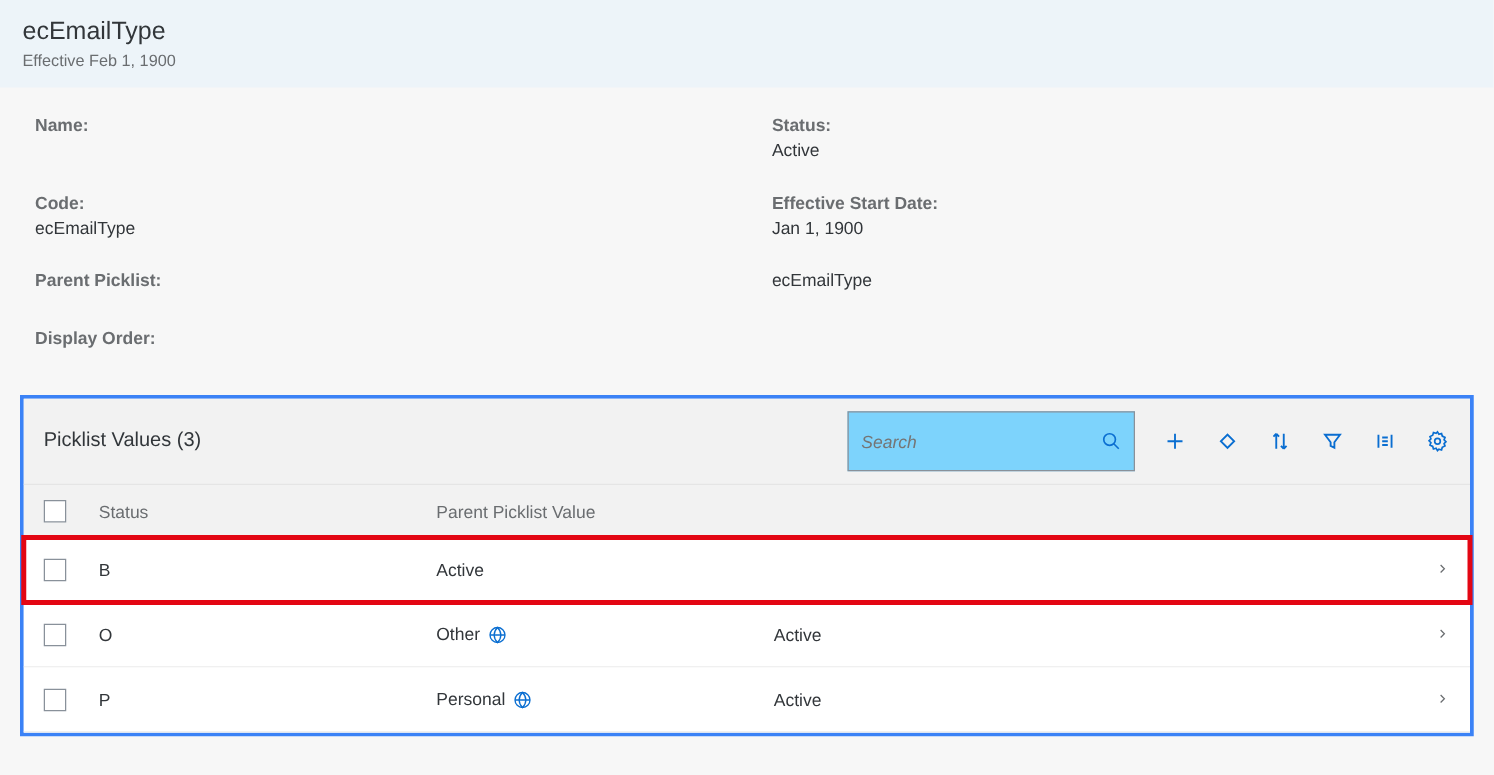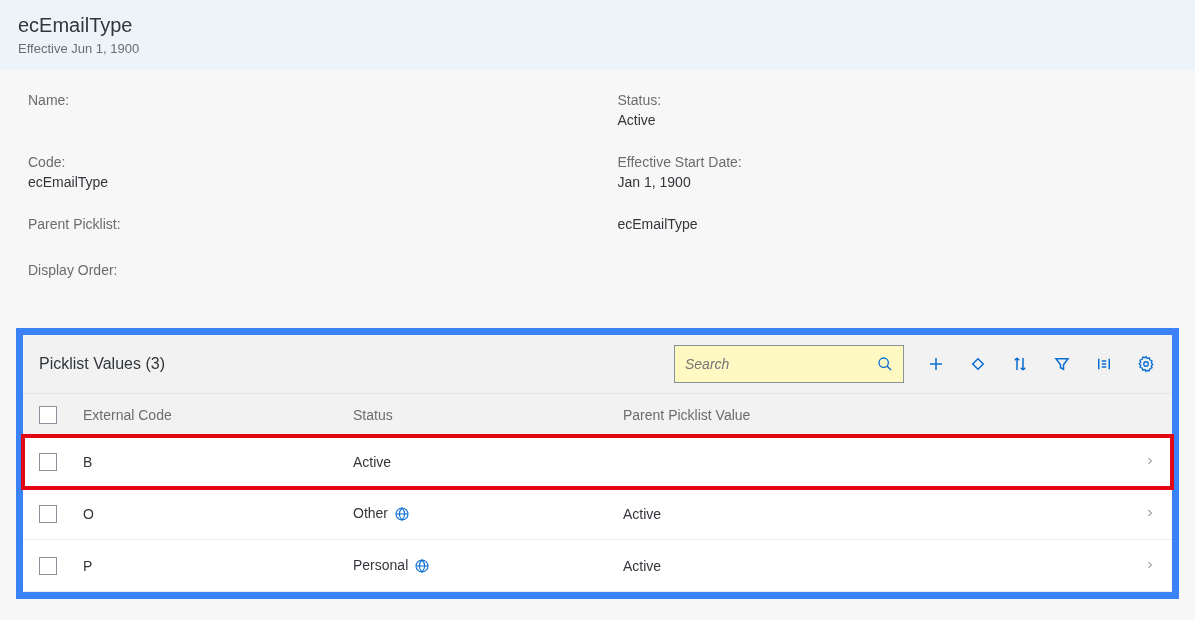--- a/index.html
+++ b/index.html
@@ -31,29 +31,30 @@
   .detail-grid {
     display: grid;
     grid-template-columns: 1fr 1fr;
     column-gap: 40px;
     row-gap: 26px;
   }
   .detail-item .dlabel {
     color: #6a6d70;
     font-size: 14px;
     margin-bottom: 4px;
+    font-weight: bold;
   }
   .detail-item .dvalue {
     color: #32363a;
     font-size: 14px;
   }
   .table-wrap {
     background: #fff;
-    border: 7px solid #3b82f6;
-    margin: 16px 16px;
+    border: 3px solid #3b82f6;
+    margin: 4px 16px;
   }
   .table-toolbar {
     display: flex;
     align-items: center;
     justify-content: space-between;
     background: #f2f2f2;
     border-bottom: 1px solid #e5e5e5;
     padding: 10px 16px;
   }
   .toolbar-title {
@@ -62,23 +63,23 @@
   }
   .toolbar-right {
     display: flex;
     align-items: center;
     gap: 22px;
   }
   .search-box {
     display: flex;
     align-items: center;
     border: 1px solid #89919a;
-    background: #fef9c3;
+    background: #7dd3fc;
     width: 230px;
-    height: 38px;
+    height: 48px;
     padding: 0 8px;
   }
   .search-box input {
     border: none;
     outline: none;
     flex: 1;
     font-size: 14px;
     font-style: italic;
     color: #6a6d70;
     background: transparent;
@@ -134,21 +135,21 @@
   }
   .chevron {
     color: #6a6d70;
   }
 </style>
 </head>
 <body>
 
 <div class="header-band">
   <div class="header-title">ecEmailType</div>
-  <div class="header-subtitle">Effective Jun 1, 1900</div>
+  <div class="header-subtitle">Effective Feb 1, 1900</div>
 </div>
 
 <div class="detail-section">
   <div class="detail-grid">
     <div class="detail-item">
       <div class="dlabel">Name:</div>
       <div class="dvalue"></div>
     </div>
     <div class="detail-item">
       <div class="dlabel">Status:</div>
@@ -227,21 +228,20 @@
           <path d="M12 2l1.5 2.5 2.8-.8.8 2.8L20 8l-1 2.5 2 2-2 2 1 2.5-2.9 1.5-.8 2.8-2.8-.8L12 22l-1.5-2.5-2.8.8-.8-2.8L4 16l1-2.5-2-2 2-2L4 7l2.9-1.5.8-2.8 2.8.8z"></path>
         </svg>
       </span>
     </div>
   </div>
 
   <div class="table-header">
     <div class="col-check">
       <span class="checkbox"></span>
     </div>
-    <div class="col-ext">External Code</div>
     <div class="col-status">Status</div>
     <div class="col-parent">Parent Picklist Value</div>
     <div class="col-arrow"></div>
   </div>
 
   <div id="rows-container">
       <div class="table-row highlight-row">
         <div class="col-check">
           <span class="checkbox"></span>
         </div>

